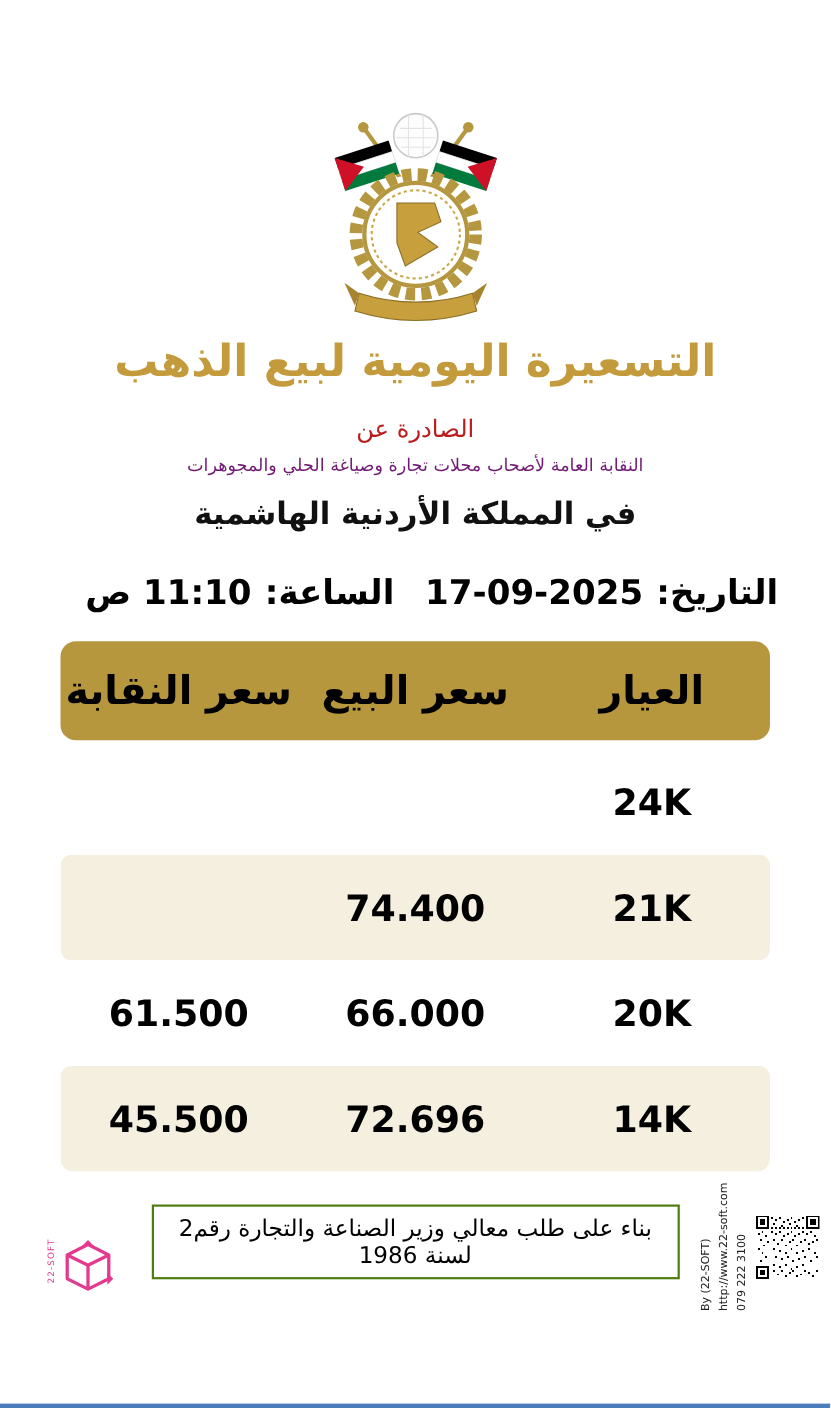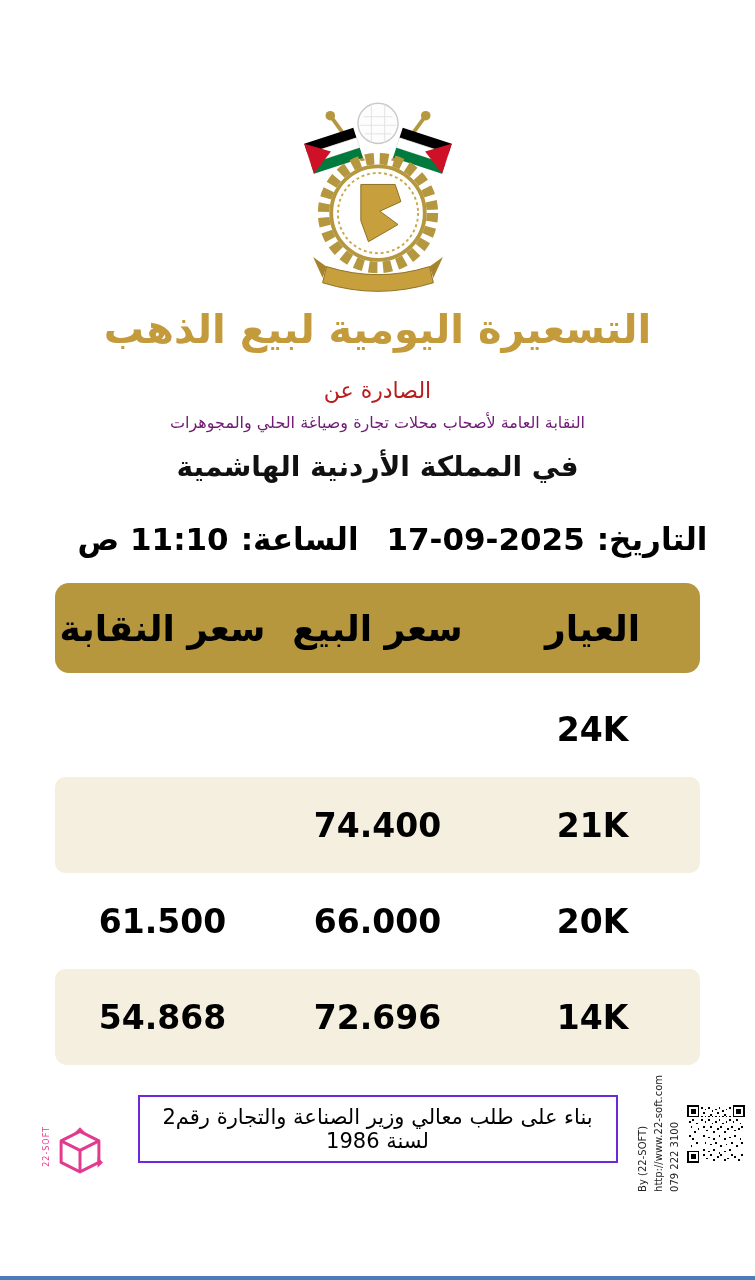--- a/index.html
+++ b/index.html
@@ -85,21 +85,21 @@
     height: 96px;
     font-size: 33px;
     font-weight: bold;
     color: #000;
     text-align: center;
   }
   .trow:nth-child(even) { background: #f5efdf; border-radius: 10px; }
   .trow:nth-child(odd) { background: #ffffff; }
   .note-box {
     margin-top: 30px;
-    border: 2px solid #6d28d9;
+    border: 2px solid #4d7c0f;
     padding: 8px 16px;
     font-size: 21px;
     color: #000;
     text-align: center;
     max-width: 480px;
   }
   .brand-left {
     position: absolute;
     left: 42px;
     bottom: 100px;
@@ -219,21 +219,21 @@
           <div>74.400</div>
         </div>
         <div class="trow">
           <div>20K</div>
           <div>66.000</div>
           <div>61.500</div>
         </div>
         <div class="trow">
           <div>14K</div>
           <div>72.696</div>
-          <div>54.868</div>
+          <div>45.500</div>
         </div>
       </div>
     </div>
 
     <div class="note-box">بناء على طلب معالي وزير الصناعة والتجارة رقم2 لسنة 1986</div>
 
   </div>
 
   <div class="brand-left">
     <span class="mini-label">22-SOFT</span>

